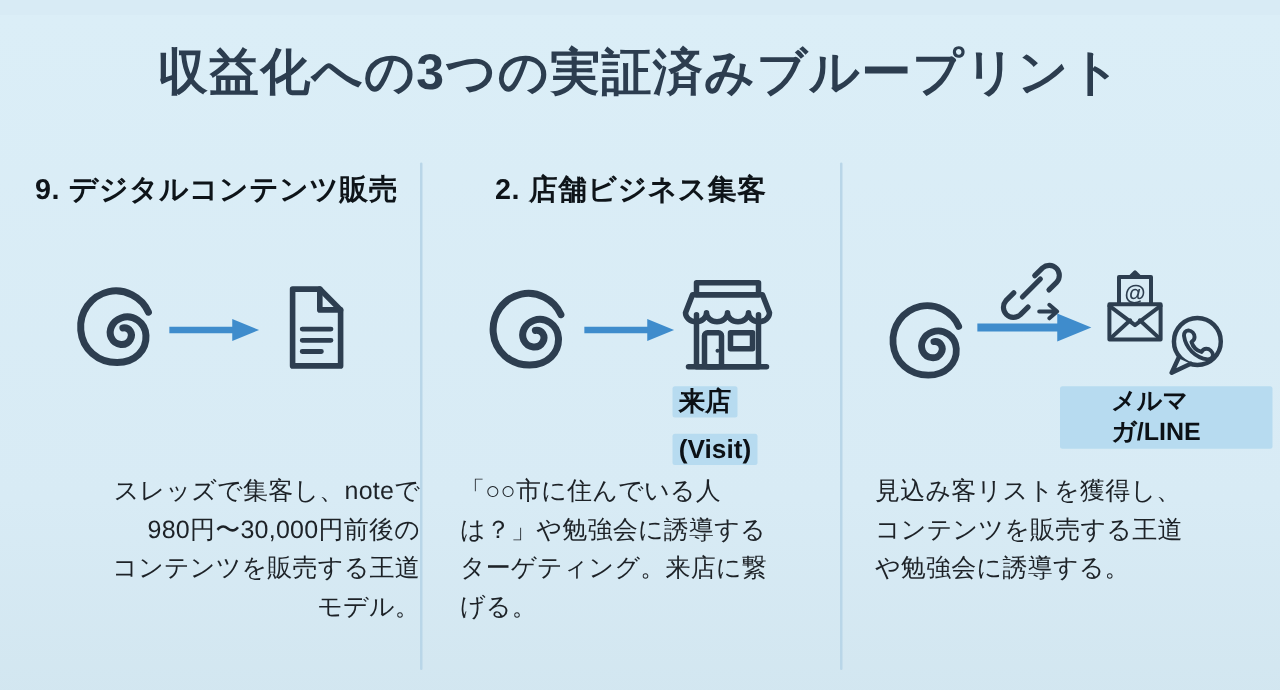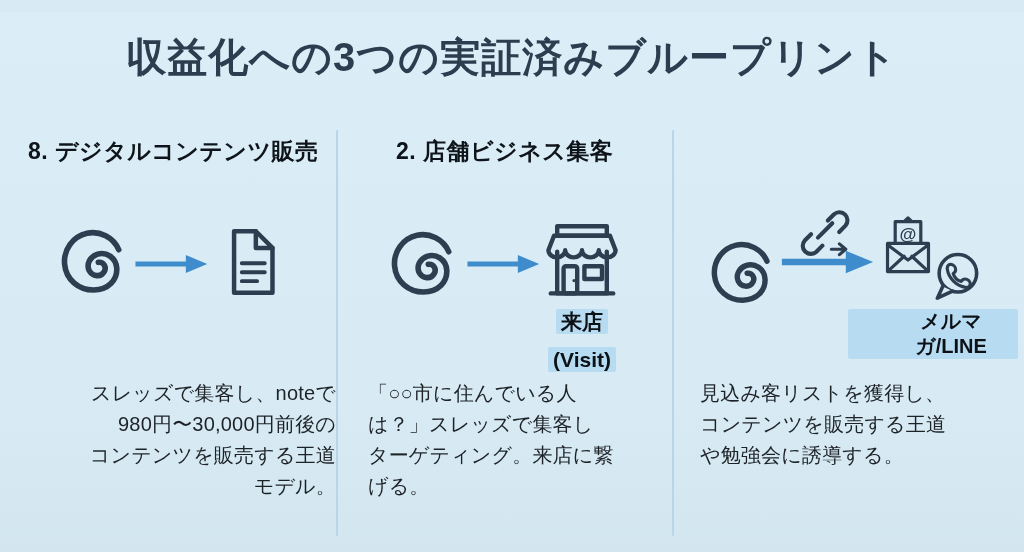--- a/index.html
+++ b/index.html
@@ -22,38 +22,38 @@
   .d1{left:336px;} .d2{left:672px;}
   .col-heading{
     position:absolute;margin:0;font-size:23px;font-weight:700;color:#0e1419;letter-spacing:.5px;
   }
   .icon{position:absolute;}
   .icon svg{display:block;width:100%;height:100%;}
   .body-text{
     position:absolute;margin:0;font-size:20px;line-height:31px;
     font-weight:500;color:#1d2227;white-space:pre-line;letter-spacing:.2px;
   }
-  .label-wrap{position:absolute;text-align:center;}
+  .label-wrap{position:absolute;}
   .hl{
     display:inline-block;background:#b7dbf0;color:#0c1116;
     font-weight:700;font-size:21px;line-height:25px;padding:0 5px;border-radius:2px;
   }
   .hl.small{font-size:20px;padding-left:41px;}
 </style>
 </head>
 <body>
 
 <div class="stage">
 
   <h1 class="title">収益化への3つの実証済みブループリント</h1>
 
   <div class="divider d1"></div>
   <div class="divider d2"></div>
 
-  <h2 class="col-heading" style="left:28px;top:124px;">8. デジタルコンテンツ販売</h2>
+  <h2 class="col-heading" style="left:28px;top:124px;">9. デジタルコンテンツ販売</h2>
 
   <div class="icon" style="left:60px;top:206px;width:66px;height:86px;">
     <svg viewBox="0 0 100 100" fill="none" stroke="#2d3e50" stroke-width="8.5" stroke-linecap="round" stroke-linejoin="round">
       <path d="M 89 33 C 81 14 60 4 41 8 C 19 13 5 33 7 55 C 9 78 28 94 51 94 C 73 94 87 79 86 61 C 85 45 70 35 56 40 C 45 44 40 55 44 64 C 49 74 62 75 67 66 C 71 59 66 51 58 52"></path>
     </svg>
   </div>
 
   <div class="icon" style="left:134px;top:239px;width:74px;height:26px;">
     <svg viewBox="0 0 100 26">
       <line x1="2" y1="13" x2="72" y2="13" stroke="#3f8ccc" stroke-width="7"></line>
@@ -102,21 +102,21 @@
   </div>
 
   <div class="label-wrap" style="left:538px;top:297px;width:88px;">
     <span class="hl">来店</span>
   </div>
   <div class="label-wrap" style="left:538px;top:335px;width:88px;">
     <span class="hl">(Visit)</span>
   </div>
 
   <p class="body-text" style="left:368px;top:366px;width:300px;">「○○市に住んでいる人
-は？」スレッズで集客し
+は？」や勉強会に誘導する
 ターゲティング。来店に繋
 げる。</p>
 
 
   <div class="icon" style="left:710px;top:218px;width:64px;height:84px;">
     <svg viewBox="0 0 100 100" fill="none" stroke="#2d3e50" stroke-width="8.5" stroke-linecap="round" stroke-linejoin="round">
       <path d="M 89 33 C 81 14 60 4 41 8 C 19 13 5 33 7 55 C 9 78 28 94 51 94 C 73 94 87 79 86 61 C 85 45 70 35 56 40 C 45 44 40 55 44 64 C 49 74 62 75 67 66 C 71 59 66 51 58 52"></path>
     </svg>
   </div>
 

